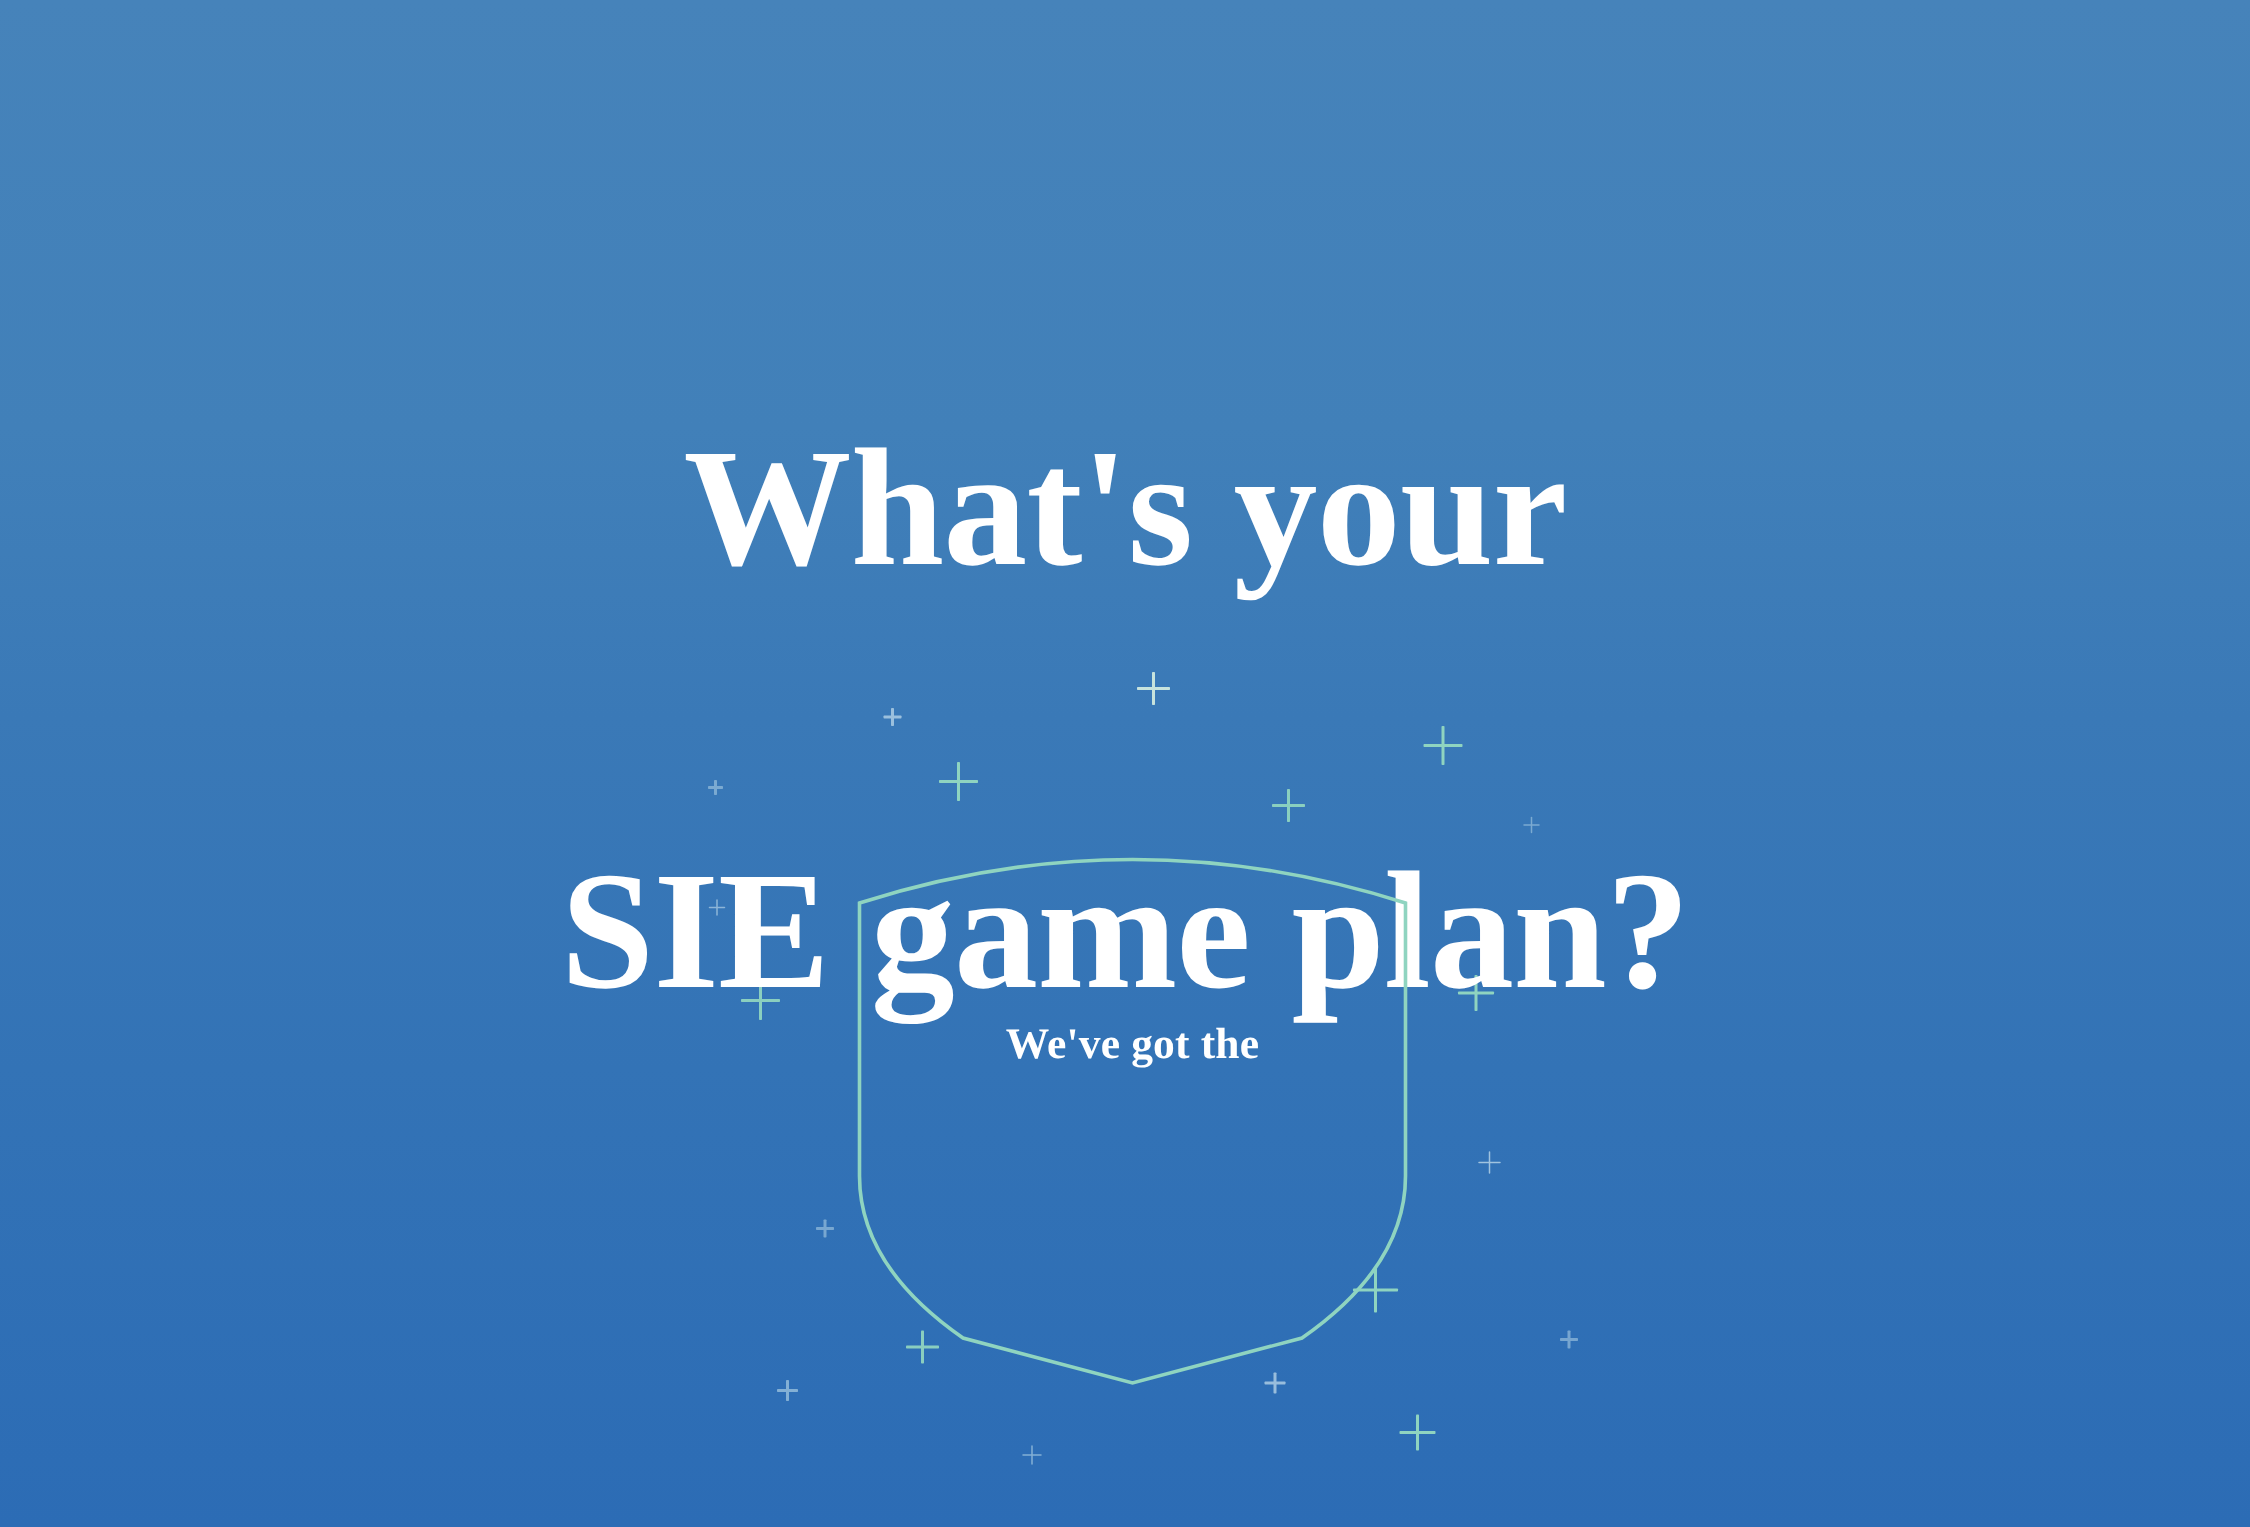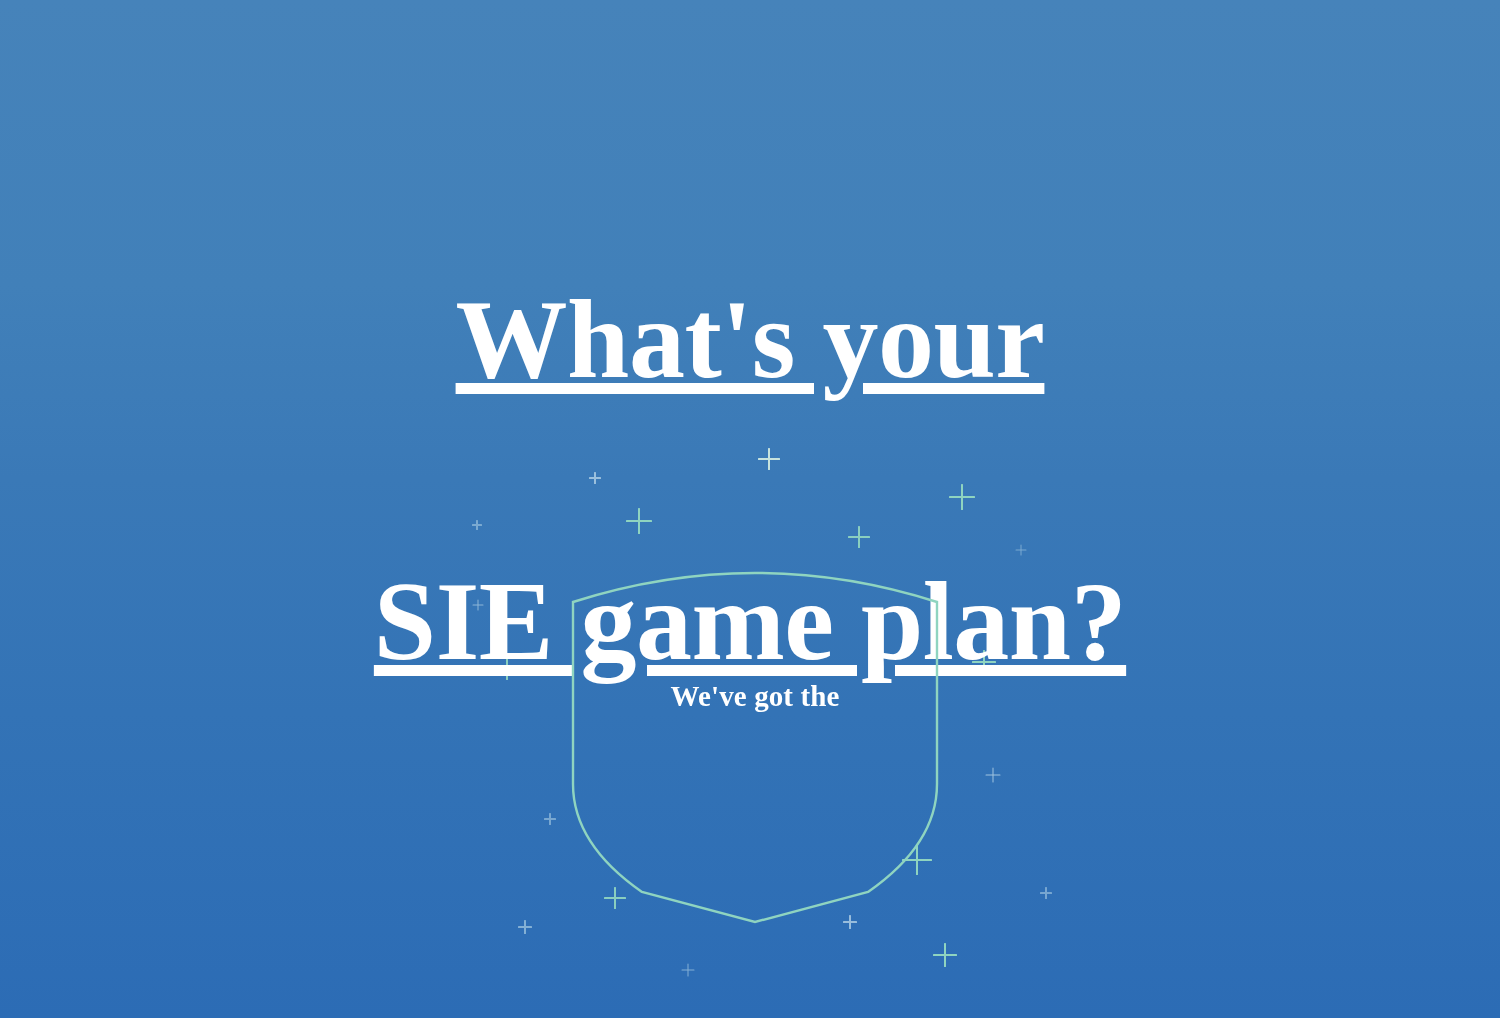--- a/index.html
+++ b/index.html
@@ -179,21 +179,21 @@
       <span class="sparkle" style="left: 945px; top: 955px; width: 24px; height: 24px; color: rgb(143, 212, 192); opacity: 1;">
         <i class="h" style="height: 1.84615px; margin-top: -0.923077px;"></i>
         <i class="v" style="width: 1.84615px; margin-left: -0.923077px;"></i>
       </span>
       <span class="sparkle" style="left: 688px; top: 970px; width: 13px; height: 13px; color: rgb(168, 204, 227); opacity: 0.7;">
         <i class="h" style="height: 1.4px; margin-top: -0.7px;"></i>
         <i class="v" style="width: 1.4px; margin-left: -0.7px;"></i>
       </span>
     </div>
 
-  <div class="headline" style="color: rgb(255, 255, 255); text-decoration: underline;">
+  <div class="headline" style="color: rgb(255, 255, 255);">
     <span class="line">What's your</span>
     <span class="line">SIE game plan?</span>
   </div>
 
   <div class="shield-wrap">
     <svg viewBox="0 0 390 390">
       <path id="shield-path" d="M 13 50
                L 13 232
                Q 13 292 82 340
                L 195 370

